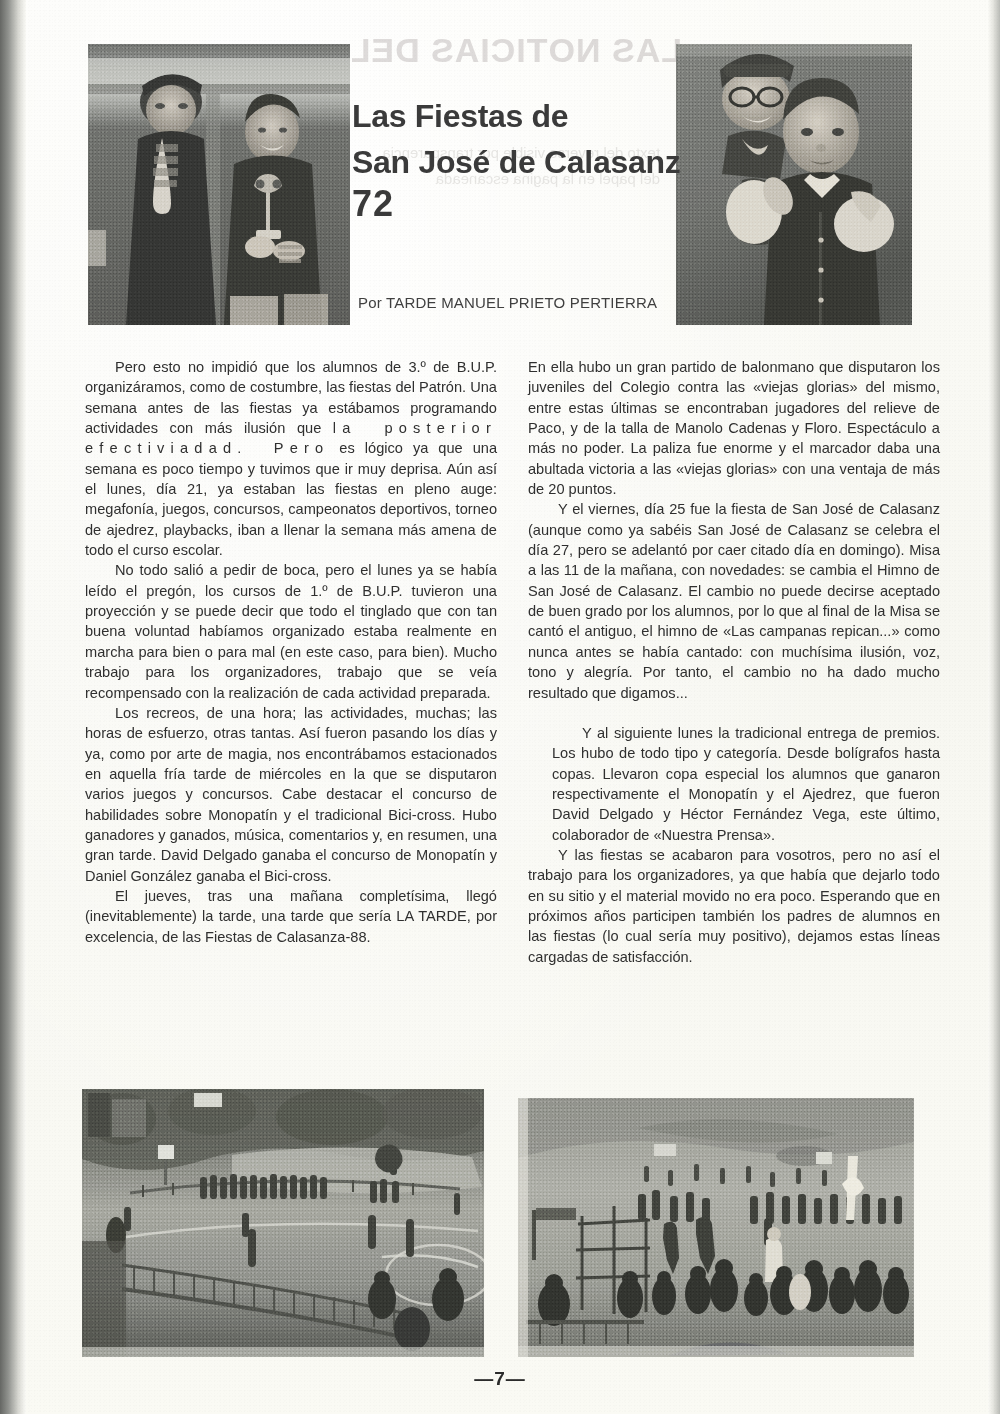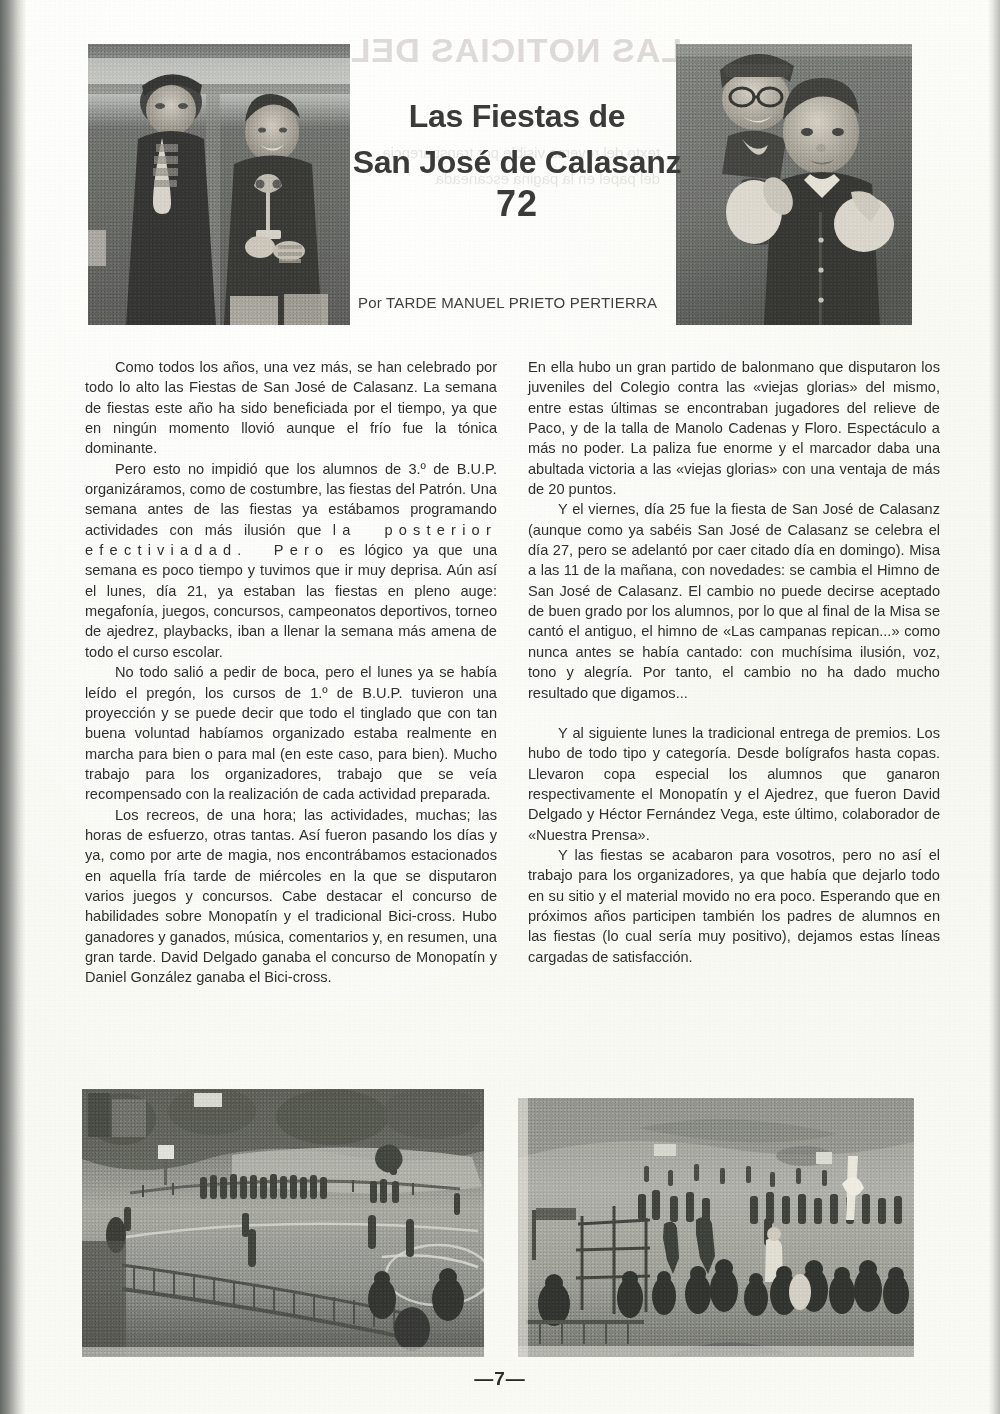--- a/index.html
+++ b/index.html
@@ -95,21 +95,20 @@
     background-position: 0 0, 1px 2px;
     mix-blend-mode: overlay;
   }
   .photo svg { display: block; width: 100%; height: 100%; }
 
   
   .headline {
     position: absolute;
     left: 352px; top: 98px;
     width: 330px;
-    text-align: center;
     font-weight: bold;
     color: #3a3a3a;
     letter-spacing: -0.3px;
     line-height: 1.16;
   }
   .headline .l1 { font-size: 32px; display:block; }
   .headline .l2 { font-size: 32px; display:block;margin-top:9px; }
   .headline .l3 { font-size: 36px; display:block; margin-top: 2px; letter-spacing: 1px; }
 
   .byline {
@@ -132,21 +131,21 @@
     color: #2f2f2f;
     text-align: justify;
   }
   .col.left  { left: 85px; }
   .col.right { left: 528px; }
   .col p {
     margin: 0;
     text-indent: 30px;
     white-space: pre-wrap;
   }
-  .col p.spaced-before { margin-top: 20px; }
+  .col p.spaced-before { margin-top: 20px; margin-left: 24px; }
   .col p .loose {
     letter-spacing: 6.2px;
     word-spacing: 10px;
     display: inline;
   }
 
   
   .folio {
     position: absolute;
     left: 0; top: 1368px;
@@ -500,24 +499,24 @@
 
   <div class="headline">
     <span class="l1">Las Fiestas de</span>
     <span class="l2">San José de Calasanz</span>
     <span class="l3">72</span>
   </div>
 
   <div class="byline">Por TARDE MANUEL PRIETO PERTIERRA</div>
 
   <div class="col left" id="col-left">
-      <p>Como todos los años, una vez más, se han celebrado por todo lo alto las Fiestas de San José de Calasanz. La semana de fiestas este año ha sido beneficiada por el tiempo, ya que en ningún momento llovió aunque el frío fue la tónica dominante.</p>
       <p>Pero esto no impidió que los alumnos de 3.º de B.U.P. organizáramos, como de costumbre, las fiestas del Patrón. Una semana antes de las fiestas ya estábamos programando actividades con más ilusión que <span class="loose">la posterior efectiviadad. Pero</span> es lógico ya que una semana es poco tiempo y tuvimos que ir muy deprisa. Aún así el lunes, día 21, ya estaban las fiestas en pleno auge: megafonía, juegos, concursos, campeonatos deportivos, torneo de ajedrez, playbacks, iban a llenar la semana más amena de todo el curso escolar.</p>
       <p>No todo salió a pedir de boca, pero el lunes ya se había leído el pregón, los cursos de 1.º de B.U.P. tuvieron una proyección y se puede decir que todo el tinglado que con tan buena voluntad habíamos organizado estaba realmente en marcha para bien o para mal (en este caso, para bien). Mucho trabajo para los organizadores, trabajo que se veía recompensado con la realización de cada actividad preparada.</p>
       <p>Los recreos, de una hora; las actividades, muchas; las horas de esfuerzo, otras tantas. Así fueron pasando los días y ya, como por arte de magia, nos encontrábamos estacionados en aquella fría tarde de miércoles en la que se disputaron varios juegos y concursos. Cabe destacar el concurso de habilidades sobre Monopatín y el tradicional Bici-cross. Hubo ganadores y ganados, música, comentarios y, en resumen, una gran tarde. David Delgado ganaba el concurso de Monopatín y Daniel González ganaba el Bici-cross.</p>
+      <p>El jueves, tras una mañana completísima, llegó (inevitablemente) la tarde, una tarde que sería LA TARDE, por excelencia, de las Fiestas de Calasanza-88.</p>
     </div>
   <div class="col right" id="col-right">
       <p style="text-indent: 0px;">En ella hubo un gran partido de balonmano que disputaron los juveniles del Colegio contra las «viejas glorias» del mismo, entre estas últimas se encontraban jugadores del relieve de Paco, y de la talla de Manolo Cadenas y Floro. Espectáculo a más no poder. La paliza fue enorme y el marcador daba una abultada victoria a las «viejas glorias» con una ventaja de más de 20 puntos.</p>
       <p>Y el viernes, día 25 fue la fiesta de San José de Calasanz (aunque como ya sabéis San José de Calasanz se celebra el día 27, pero se adelantó por caer citado día en domingo). Misa a las 11 de la mañana, con novedades: se cambia el Himno de San José de Calasanz. El cambio no puede decirse aceptado de buen grado por los alumnos, por lo que al final de la Misa se cantó el antiguo, el himno de «Las campanas repican...» como nunca antes se había cantado: con muchísima ilusión, voz, tono y alegría. Por tanto, el cambio no ha dado mucho resultado que digamos...</p>
       <p class="spaced-before">Y al siguiente lunes la tradicional entrega de premios. Los hubo de todo tipo y categoría. Desde bolígrafos hasta copas. Llevaron copa especial los alumnos que ganaron respectivamente el Monopatín y el Ajedrez, que fueron David Delgado y Héctor Fernández Vega, este último, colaborador de «Nuestra Prensa».</p>
       <p>Y las fiestas se acabaron para vosotros, pero no así el trabajo para los organizadores, ya que había que dejarlo todo en su sitio y el material movido no era poco. Esperando que en próximos años participen también los padres de alumnos en las fiestas (lo cual sería muy positivo), dejamos estas líneas cargadas de satisfacción.</p>
     </div>
 
   <div class="folio">—7—</div>
 

